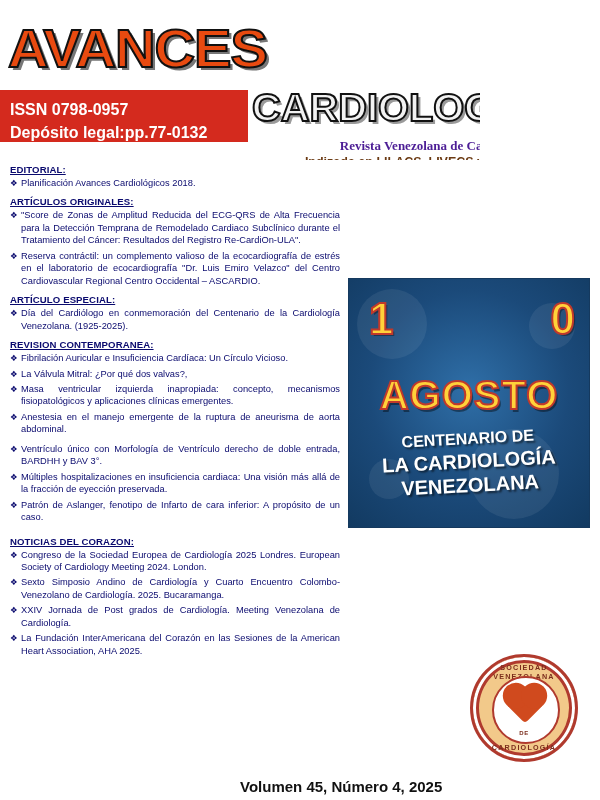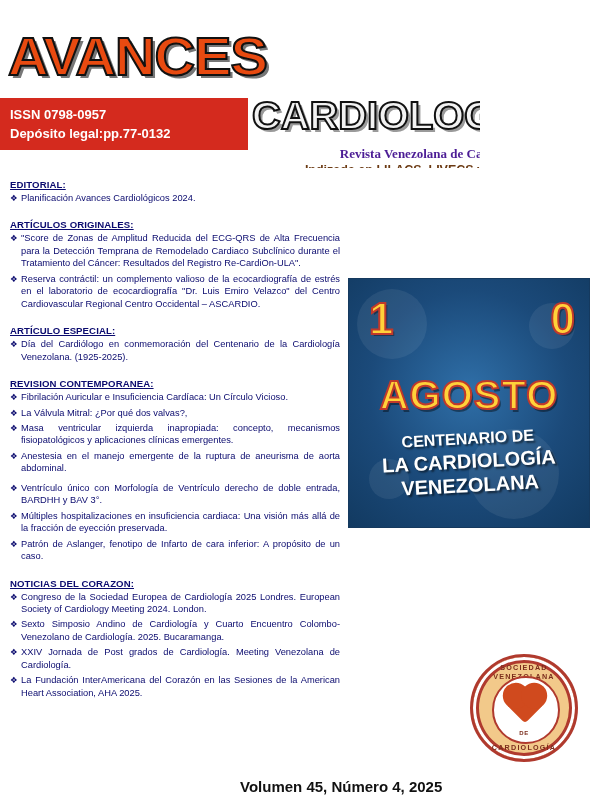--- a/index.html
+++ b/index.html
@@ -18,21 +18,21 @@
     position: relative;
     width: 600px;
     height: 800px;
     background: #ffffff;
     overflow: hidden;
   }
 
   
   .masthead {
     position: absolute;
-    left: 0; top: 16px;
+    left: 0; top: 8px;
     width: 480px;
     height: 152px;
     background: #ffffff;
     overflow: hidden;
   }
   .avances {
     position: absolute;
     left: 8px;
     top: 14px;
     font-family: "Liberation Sans", sans-serif;
@@ -52,21 +52,21 @@
     top: 82px;
     width: 248px;
     height: 52px;
     background: #d42a1e;
   }
   .issn-block {
     position: absolute;
     left: 10px;
     top: 90px;
     color: #ffffff;
-    font-size: 13px;
+    font-size: 16px;
     font-weight: bold;
     line-height: 1.45;
   }
   .cardiologicos {
     position: absolute;
     left: 252px;
     top: 80px;
     font-family: "Liberation Sans", sans-serif;
     font-weight: bold;
     font-size: 39px;
@@ -106,21 +106,21 @@
     position: absolute;
     left: 10px;
     top: 164px;
     width: 330px;
   }
   .section-head {
     font-size: 9.6px;
     font-weight: bold;
     color: #0a0a6e;
     text-decoration: underline;
-    margin: 15px 0 2px 0;
+    margin: 0 0 2px 0;
     letter-spacing: 0.1px;
   }
   .section {
     margin-bottom: 7px;
   }
   .entry {
     display: flex;
     align-items: flex-start;
     margin-bottom: 3px;
   }
@@ -287,21 +287,21 @@
     <div class="subtitle1">Revista Venezolana de Cardiología</div>
     <div class="subtitle2">Indizada en LILACS, LIVECS y LATINDEX</div>
   </div>
 
   <div class="content">
 
     <div class="section">
       <div class="section-head">EDITORIAL:</div>
       <div class="entry">
         <span class="bullet">❖</span>
-        <span class="entry-text">Planificación Avances Cardiológicos 2024.</span>
+        <span class="entry-text">Planificación Avances Cardiológicos 2018.</span>
       </div>
     </div>
 
     <div class="section">
       <div class="section-head">ARTÍCULOS ORIGINALES:</div>
       <div class="entry">
         <span class="bullet">❖</span>
         <span class="entry-text">"Score de Zonas de Amplitud Reducida del ECG-QRS de Alta Frecuencia para la Detección Temprana de Remodelado Cardiaco Subclínico durante el Tratamiento del Cáncer: Resultados del Registro Re-CardiOn-ULA".</span>
       </div>
       <div class="entry">

